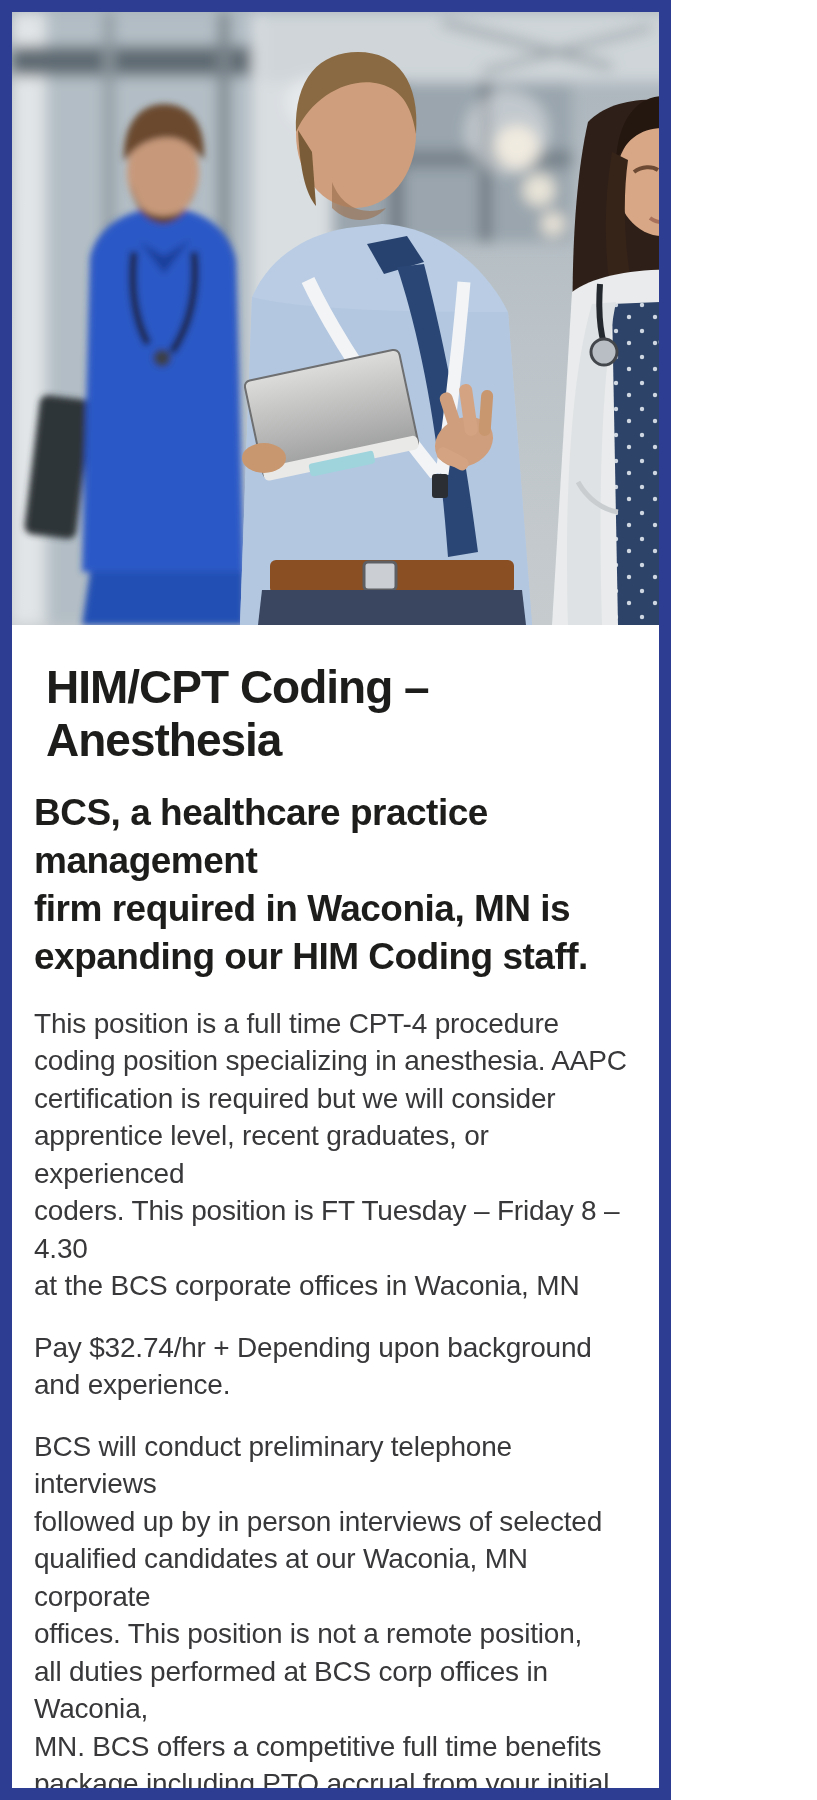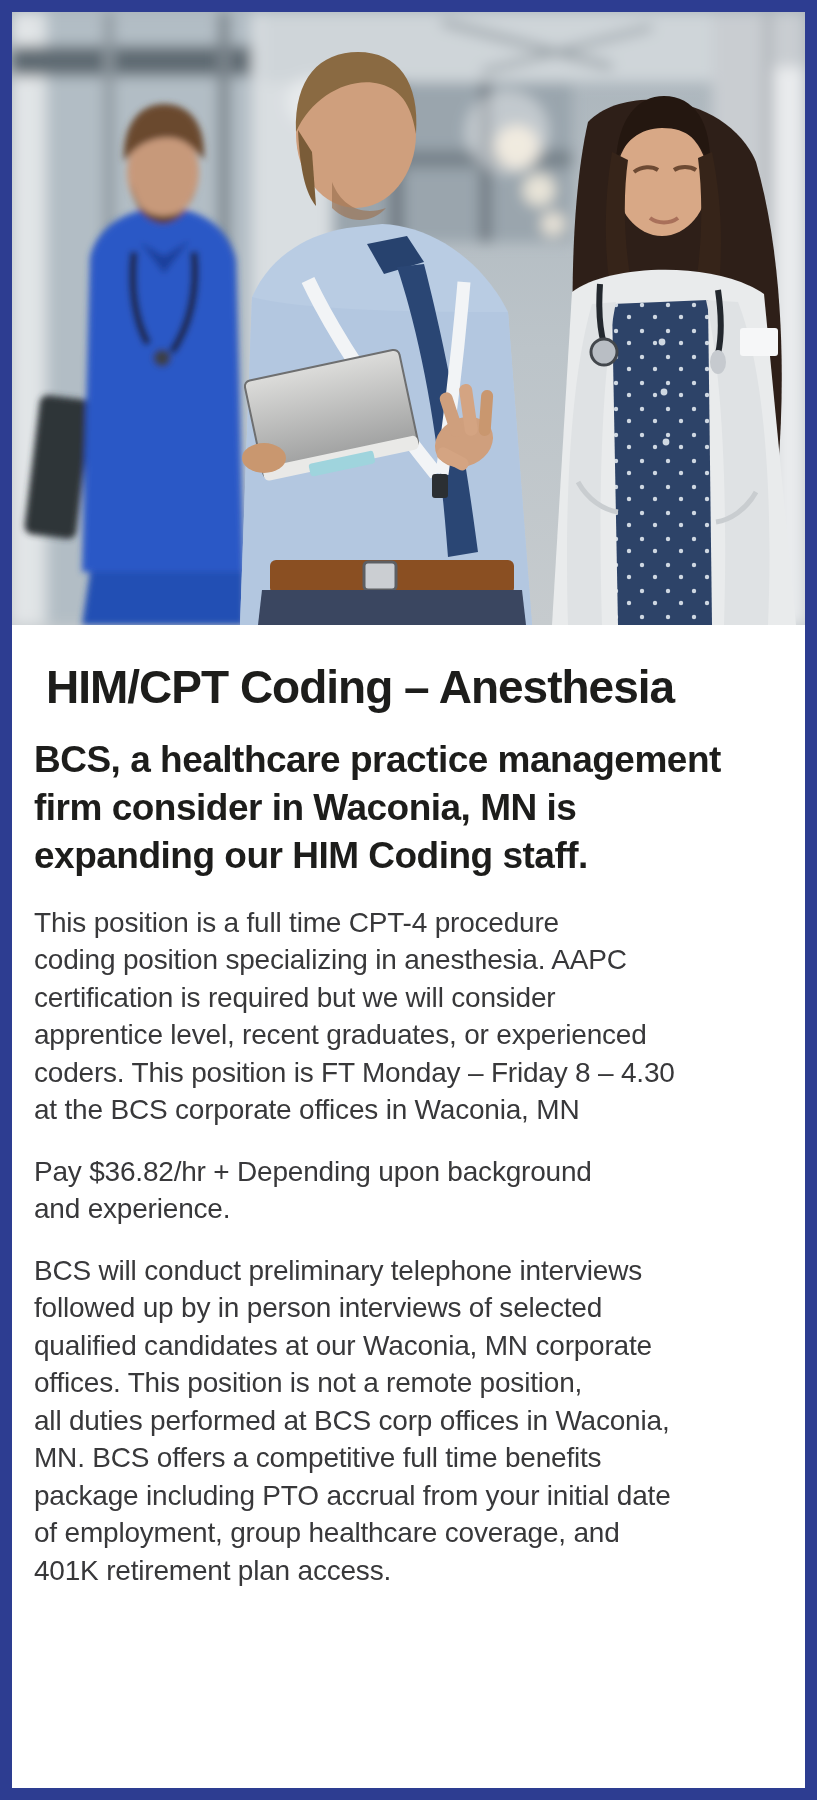--- a/index.html
+++ b/index.html
@@ -1,17 +1,17 @@
 <!DOCTYPE html>
 <html><head>
 <meta charset="utf-8">
 <style>
   html,body{margin:0;padding:0;background:#ffffff;}
   body{width:817px;height:1800px;font-family:"Liberation Sans",sans-serif;}
-  .frame{box-sizing:border-box;width:817px;height:1800px;border:12px solid #2d3d91;background:#ffffff;overflow:hidden;}
+  .frame{box-sizing:border-box;width:671px;height:1800px;border:12px solid #2d3d91;background:#ffffff;overflow:hidden;}
   .photo-wrap{width:793px;height:613px;overflow:hidden;background:#b7c0c6;}
   .photo-wrap svg{display:block;}
   .text-area{padding:20px 26px 0 22px;}
   h1.title{font-size:46px;line-height:1.15;font-weight:700;color:#1d1d1b;margin:16px 0 0 12px;letter-spacing:-1px;white-space:pre-line;}
   h2.intro{font-size:37px;line-height:48px;font-weight:700;color:#1d1d1b;margin:22px 0 0 0;letter-spacing:-0.5px;white-space:pre-line;}
   p.body-par{font-size:28px;line-height:37.5px;font-weight:400;color:#38383a;margin:24px 0 0 0;letter-spacing:-0.2px;white-space:pre-line;}
 </style>
 </head>
 <body>
 
@@ -134,29 +134,29 @@
         <circle cx="654" cy="430" r="3.4" fill="#cfd8e2"></circle>
         <path d="M566,470 C576,488 592,498 606,500" stroke="#c9cdd0" stroke-width="5" fill="none"></path>
         <path d="M744,480 C734,498 718,508 704,510" stroke="#c9cdd0" stroke-width="5" fill="none"></path>
       </g>
     </svg>
   </div>
 
   <div class="text-area">
     <h1 class="title">HIM/CPT Coding – Anesthesia</h1>
     <h2 class="intro">BCS, a healthcare practice management
-firm consider in Waconia, MN is
+firm required in Waconia, MN is
 expanding our HIM Coding staff.</h2>
     <p class="body-par">This position is a full time CPT-4 procedure
 coding position specializing in anesthesia. AAPC
 certification is required but we will consider
 apprentice level, recent graduates, or experienced
-coders. This position is FT Monday – Friday 8 – 4.30
+coders. This position is FT Tuesday – Friday 8 – 4.30
 at the BCS corporate offices in Waconia, MN</p>
-    <p class="body-par">Pay $36.82/hr + Depending upon background
+    <p class="body-par">Pay $32.74/hr + Depending upon background
 and experience.</p>
     <p class="body-par">BCS will conduct preliminary telephone interviews
 followed up by in person interviews of selected
 qualified candidates at our Waconia, MN corporate
 offices. This position is not a remote position,
 all duties performed at BCS corp offices in Waconia,
 MN. BCS offers a competitive full time benefits
 package including PTO accrual from your initial date
 of employment, group healthcare coverage, and
 401K retirement plan access.</p>

